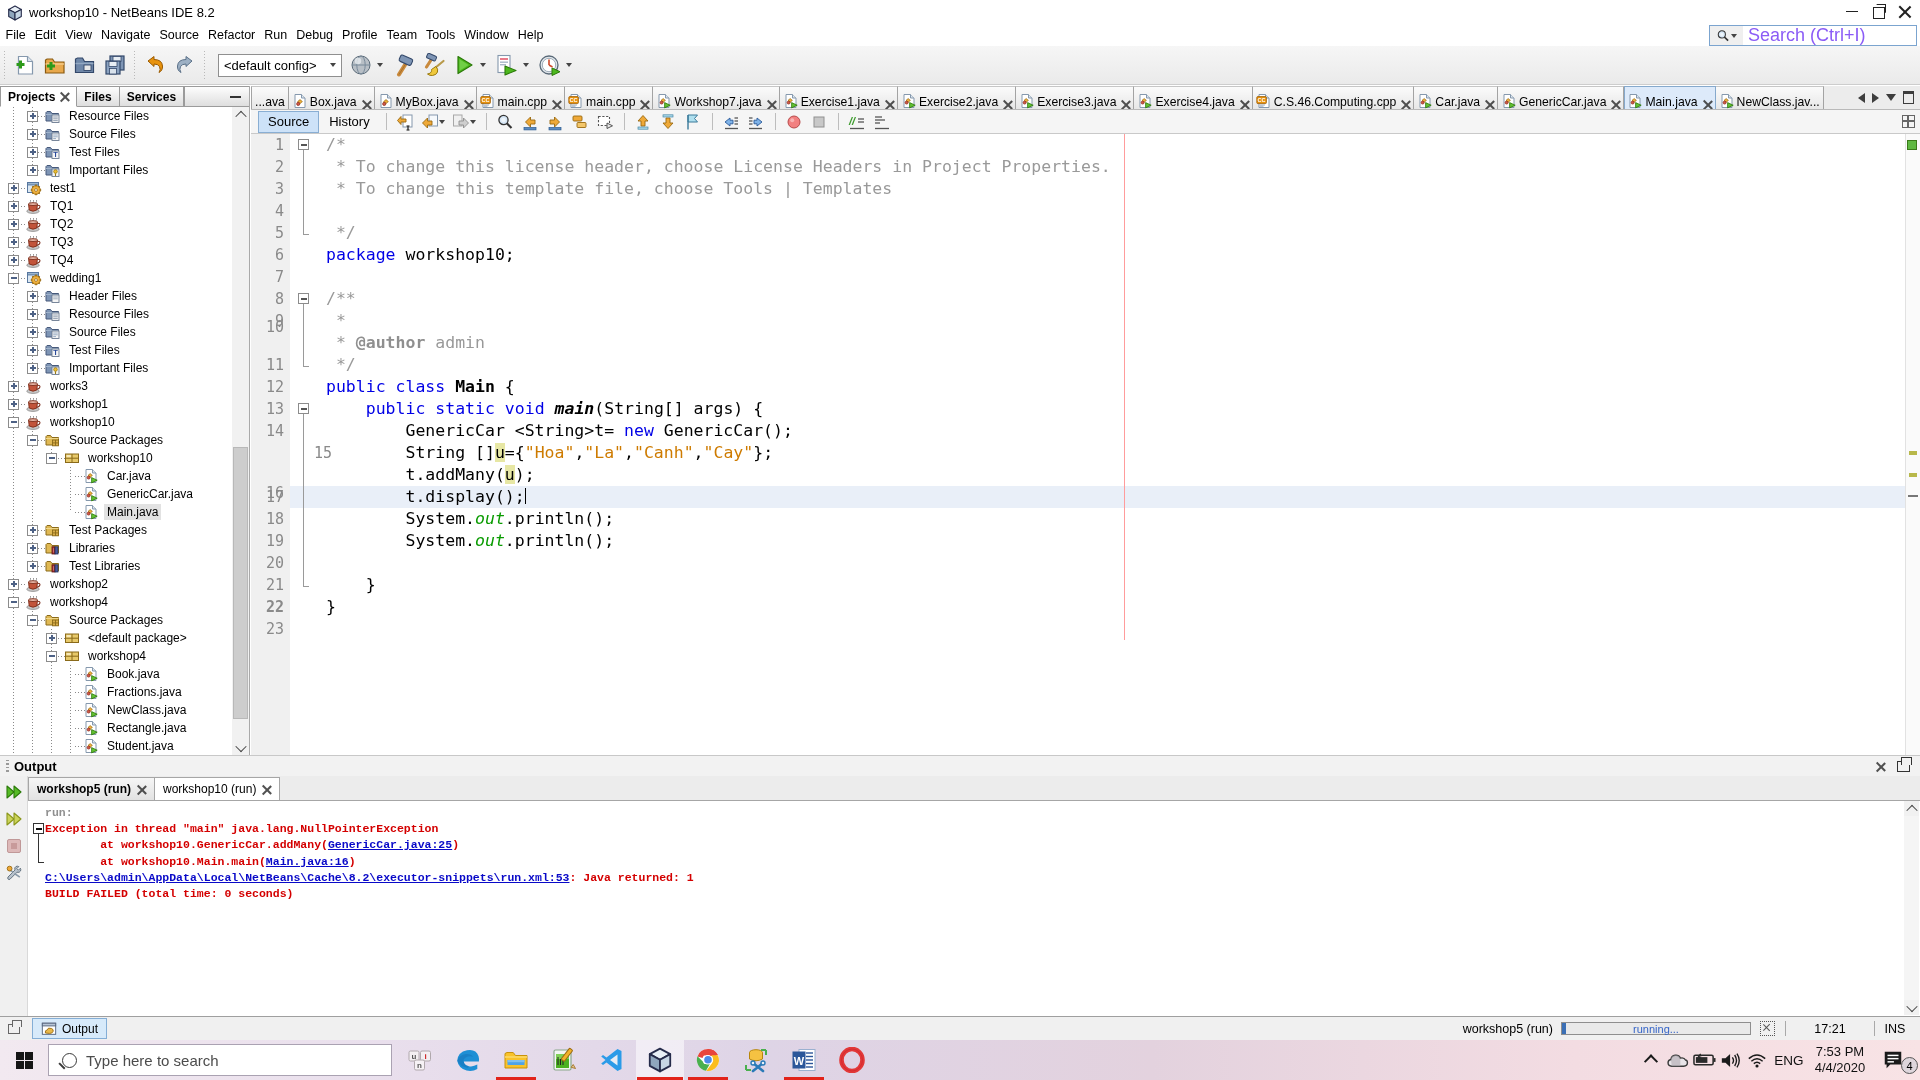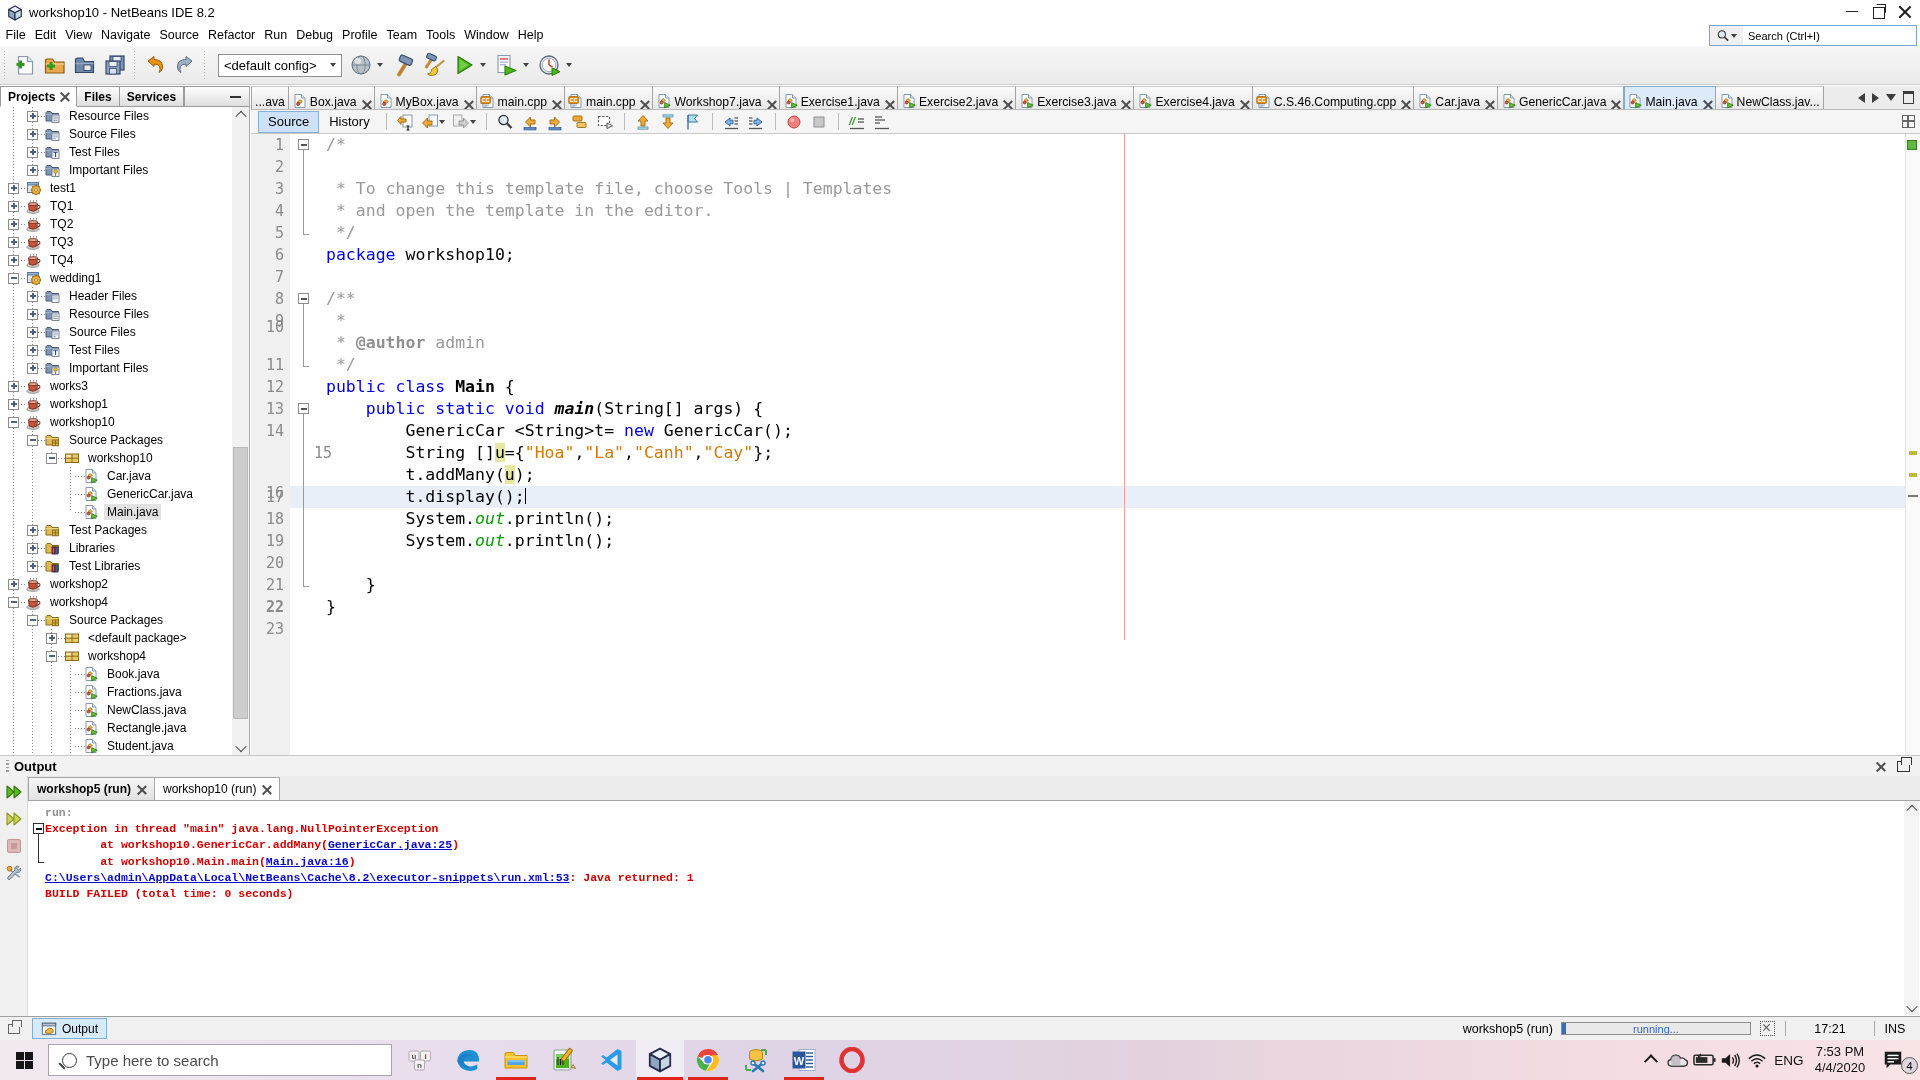--- a/index.html
+++ b/index.html
@@ -16,21 +16,21 @@
 .g-max:before{content:"";position:absolute;left:1px;top:-4px;width:10px;height:10px;border:1.4px solid #222;border-bottom:none;border-left:none;background:transparent;clip-path:polygon(15% 0,100% 0,100% 85%,78% 85%,78% 22%,15% 22%)}
 .g-close{position:relative;width:13px;height:13px}
 .g-close:before,.g-close:after{content:"";position:absolute;left:6px;top:-1px;width:1.6px;height:16px;background:#222}
 .g-close:before{transform:rotate(45deg)}
 .g-close:after{transform:rotate(-45deg)}
 
 #menubar{position:absolute;top:24px;left:0;width:100%;height:22px;background:#fff;display:flex;align-items:center;padding-left:1px;box-sizing:border-box}
 .mitem{padding:0 4.5px;font-size:12.5px;color:#000;white-space:nowrap}
 #quicksearch{position:absolute;top:25px;right:3px;width:206px;height:19px;border:1px solid #7ba4cf;background:#fff;display:flex;align-items:center}
 #quicksearch .qzone{width:33px;height:100%;background:#efefef;display:flex;align-items:center;justify-content:center;gap:1px}
-#quicksearch .ph{font-size:11px;color:#000000;margin-left:5px;white-space:nowrap}
+#quicksearch .ph{font-size:18px;color:#8b5cf6;margin-left:5px;white-space:nowrap}
 .dcaret{width:0;height:0;border-left:3.5px solid transparent;border-right:3.5px solid transparent;border-top:4px solid #444}
 
 #toolbar{position:absolute;top:46px;left:0;width:100%;height:39px;background:linear-gradient(#f6f6f6,#eaeaea);border-bottom:1px solid #cdcdcd;box-sizing:border-box;display:flex;align-items:center}
 .tgrip{width:6px;height:28px;margin:0 2px;background-image:repeating-linear-gradient(180deg,#b9b9b9 0 1px,transparent 1px 3px);background-size:1px 100%;background-position:2px 0;background-repeat:no-repeat}
 .tbtn{height:30px;display:flex;align-items:center;justify-content:center;padding:0 3px}
 .combo{width:122px;height:21px;border:1px solid #8f8f8f;background:#fff;font-size:13px;display:flex;align-items:center;margin:0 4px 0 8px}
 .combo .cval{flex:1;padding-left:5px;white-space:nowrap}
 .combo .carr{width:17px;height:100%;display:flex;align-items:center;justify-content:center}
 
 #leftpanel{position:absolute;top:86px;left:0;width:250px;bottom:325px;background:#fff;border-right:1px solid #a9a9a9;box-sizing:border-box}
@@ -1299,22 +1299,22 @@
           <div class="ln" style="top: 352px;">17</div>
           <div class="ln" style="top: 374px;">18</div>
           <div class="ln" style="top: 396px;">19</div>
           <div class="ln" style="top: 418px;">20</div>
           <div class="ln" style="top: 440px;">21</div>
           <div class="ln" style="top: 462px; font-weight: bold;">22</div>
           <div class="ln" style="top: 484px;">23</div>
         </div>
         <div id="mline" style="top: 0px; height: 506px;"></div>
         <div class="cl" style="top: 0px;"><span class="tk-c">/*</span></div>
+        <div class="cl" style="top: 22px;"><span class="tk-c"> * To change this license header, choose License Headers in Project Properties.</span></div>
         <div class="cl" style="top: 44px;"><span class="tk-c"> * To change this template file, choose Tools | Templates</span></div>
-        <div class="cl" style="top: 66px;"><span class="tk-c"> * and open the template in the editor.</span></div>
         <div class="cl" style="top: 88px;"><span class="tk-c"> */</span></div>
         <div class="cl" style="top: 110px;"><span class="tk-k">package</span><span> workshop10;</span></div>
         <div class="cl" style="top: 132px;"></div>
         <div class="cl" style="top: 154px;"><span class="tk-c">/**</span></div>
         <div class="cl" style="top: 176px;"><span class="tk-c"> *</span></div>
         <div class="cl" style="top: 198px;"><span class="tk-c"> * </span><span class="tk-cb">@author</span><span class="tk-c"> admin</span></div>
         <div class="cl" style="top: 220px;"><span class="tk-c"> */</span></div>
         <div class="cl" style="top: 242px;"><span class="tk-k">public</span><span> </span><span class="tk-k">class</span><span> </span><span class="tk-tn">Main</span><span> {</span></div>
         <div class="cl" style="top: 264px;"><span>    </span><span class="tk-k">public</span><span> </span><span class="tk-k">static</span><span> </span><span class="tk-k">void</span><span> </span><span class="tk-mn">main</span><span>(String[] args) {</span></div>
         <div class="cl" style="top: 286px;"><span>        GenericCar &lt;String&gt;t= </span><span class="tk-k">new</span><span> GenericCar();</span></div>

